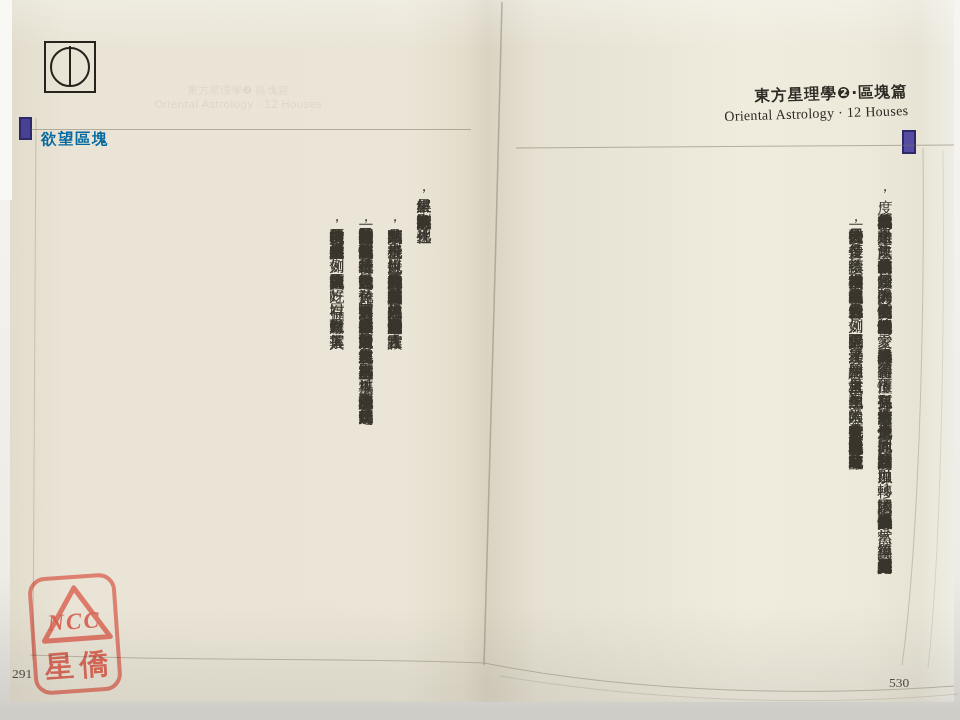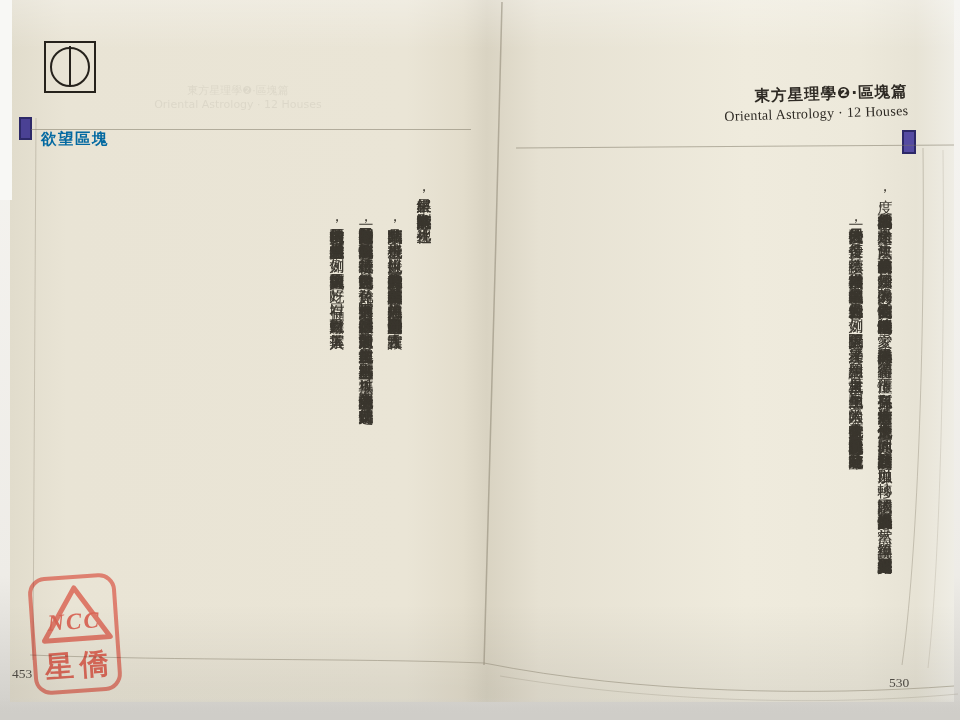--- a/index.html
+++ b/index.html
@@ -115,21 +115,21 @@
     <p class="vpara">度，而非其命格的高低與成就的大小。命格雖是天定，無法更改，但可藉由人的作為來做後天的改善。例如愛賺錢、為財勞碌的人，需要克制自己的貪性，適時地培養一個良性的消遣嗜好；愛家、為子孫過度操心勞碌的人，須得看得開，懂得放下，兒孫自有兒孫福，過度的干涉有害無益，只會使他們永遠也長不大。其他原因亦同，只要針對其問題之癥結所在，加以導引、轉移、或消除誘因，自然可以減少許多不必要的煩惱與勞碌。當然，說得簡單，真正要做到還需要經過好一番的掙扎與練習。</p>
     <p class="vpara indent">另外一種後天改變的方法，便是多行善、多積陰德，自然可增加當事人得福報。欲望區塊是一個人的福基，並且會影響一個人的壽元，例如，大限行至陷弱之處，又逢澇神星、糾纏星照會，且無吉星來救，加上煞星包圍，凶險異常。此時當事人是否有生命之危，就必須參考大限欲望區塊以及房產區塊的狀況了，若是欲望區塊此時有庫</p>
   </div>
 <div class="vtext left-text">
     <p class="vpara">銀星來解，則當事人必然能有驚無險、死裡逃生。</p>
     <p class="vpara indent">新聞常見此類事蹟，飛機失事也好、火口餘生也好，總有些人能大難不死得以倖免於難，甚至多年前曾有一件不可思議的新聞，一位跳樓尋短的人無恙，但不幸遭到「墊背」的人卻因這個天外飛來的意外而亡，實在讓人咋舌。</p>
     <p class="vpara indent">這些曾在鬼門關前轉了一趟又被拉回來的，屬於欲望區塊有化解的情形所致，或是平時行善積德，於危難之時得以逢凶化吉，倖免於難。這種冥冥之中的無形力量，是令人難以解釋卻不得不信的。如果大限狀況如前面所述，加上又沒有吉星來化解，則表示當事人福基已盡，無福可享了；倘若房產區塊也不佳的話，便是駕鶴西歸之時了。</p>
     <p class="vpara indent">欲望區塊內的星宿特質，可主宰當事人的思想傾向特質。例如，欲望區塊落入資源星的人，好吃、有口福，而且來財輕鬆；落入掌握</p>
   </div>
 
-<div class="pagenum pagenum-left">453</div>
+<div class="pagenum pagenum-left">291</div>
 <div class="pagenum pagenum-right">530</div>
 
 <div class="stamp">
   <svg class="stamp-tri" viewBox="0 0 74 58">
     <polygon points="37,3 70,54 4,54"></polygon>
   </svg>
   <div class="stamp-ncc">NCC</div>
   <div class="stamp-cjk">星僑</div>
 </div>
 

